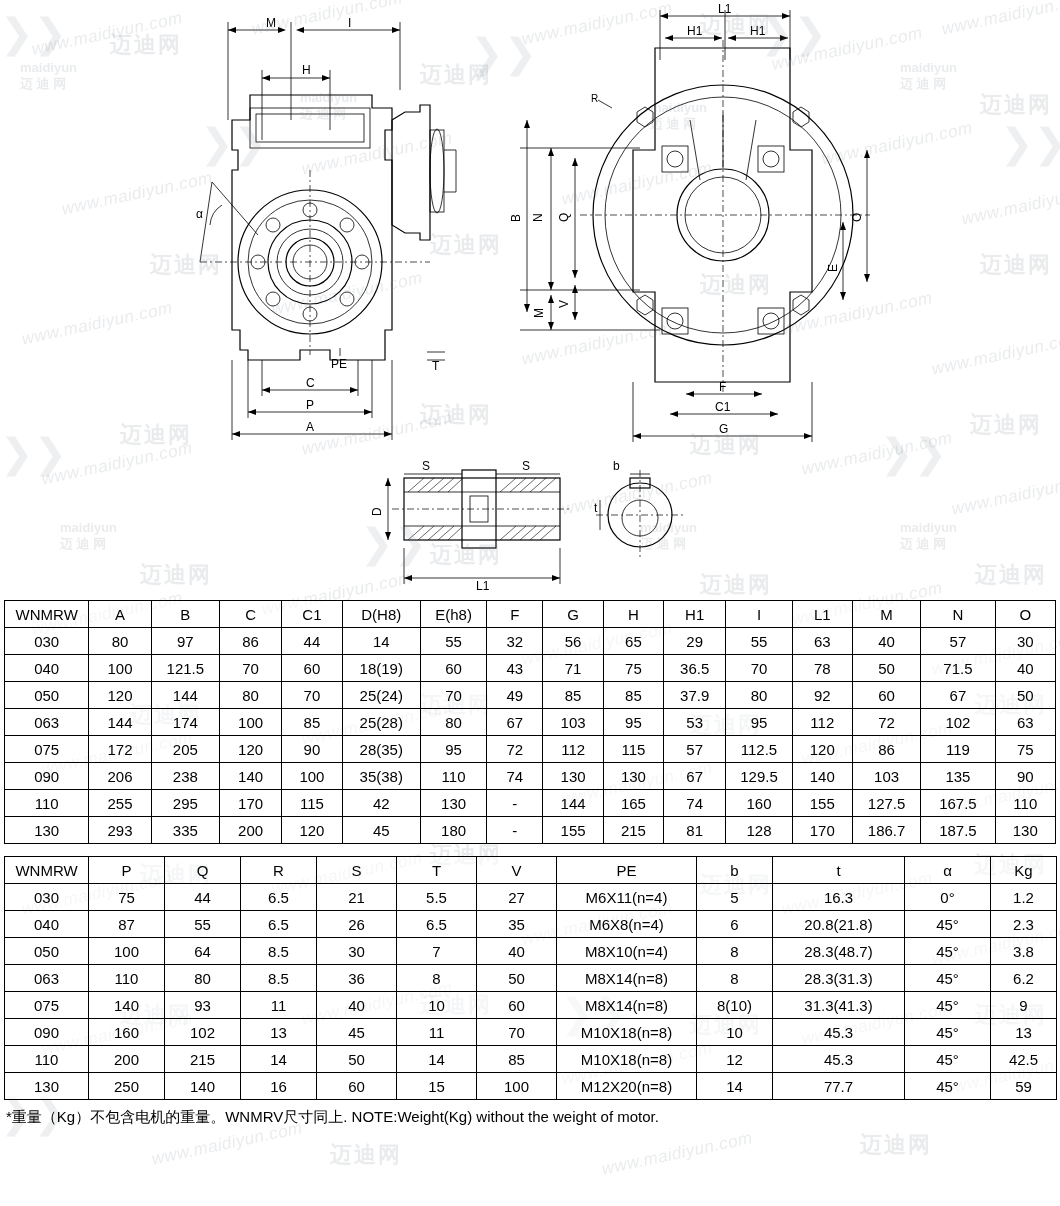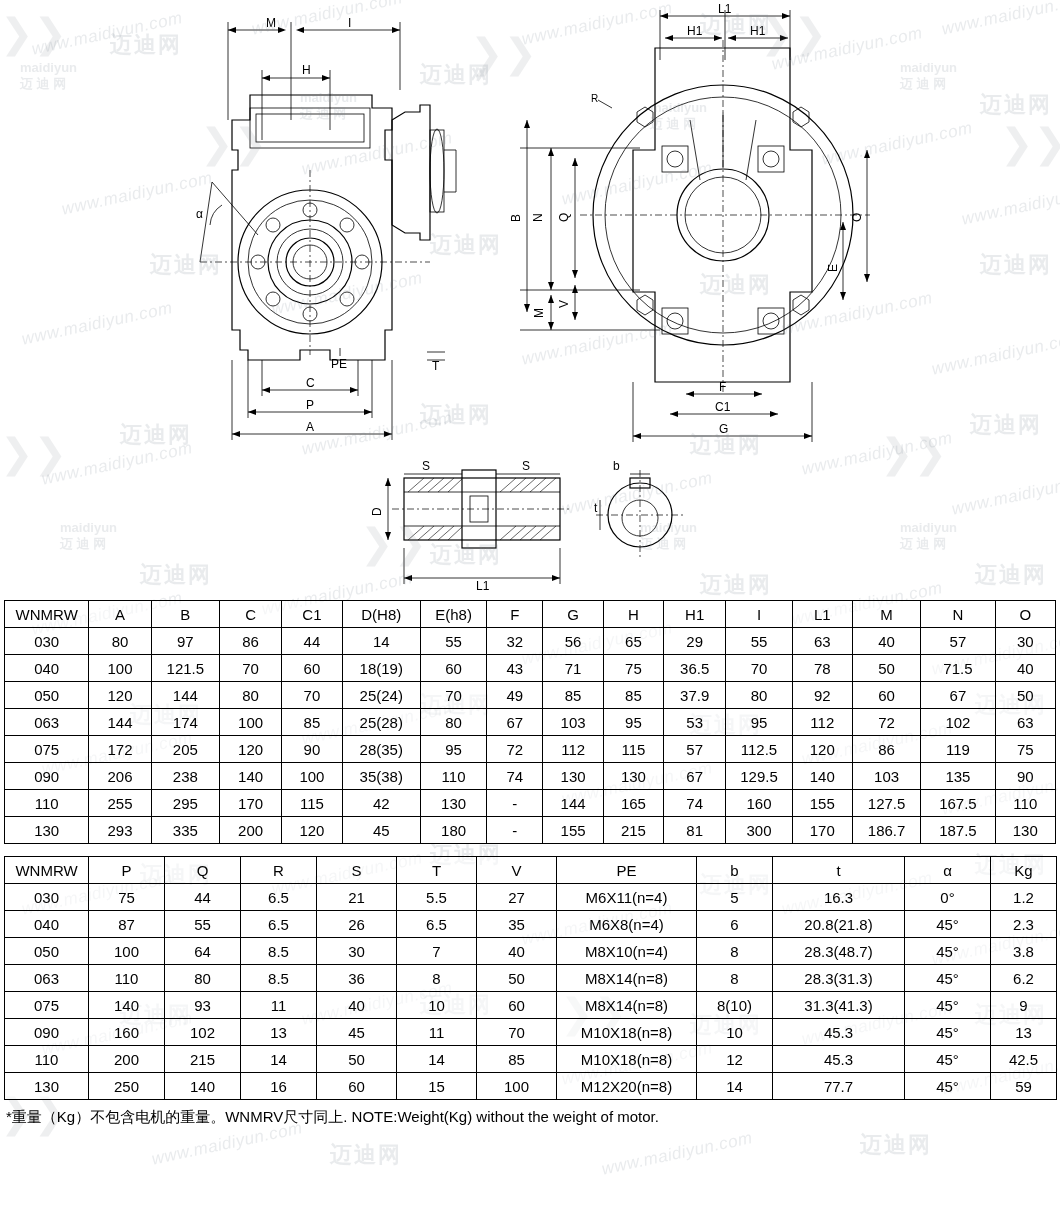--- a/index.html
+++ b/index.html
@@ -645,21 +645,21 @@
         <td>293</td>
         <td>335</td>
         <td>200</td>
         <td>120</td>
         <td>45</td>
         <td>180</td>
         <td>-</td>
         <td>155</td>
         <td>215</td>
         <td>81</td>
-        <td>300</td>
+        <td>128</td>
         <td>170</td>
         <td>186.7</td>
         <td>187.5</td>
         <td>130</td>
       </tr>
     </tbody>
   </table>
 </div>
 
 <div class="spacer"></div>

